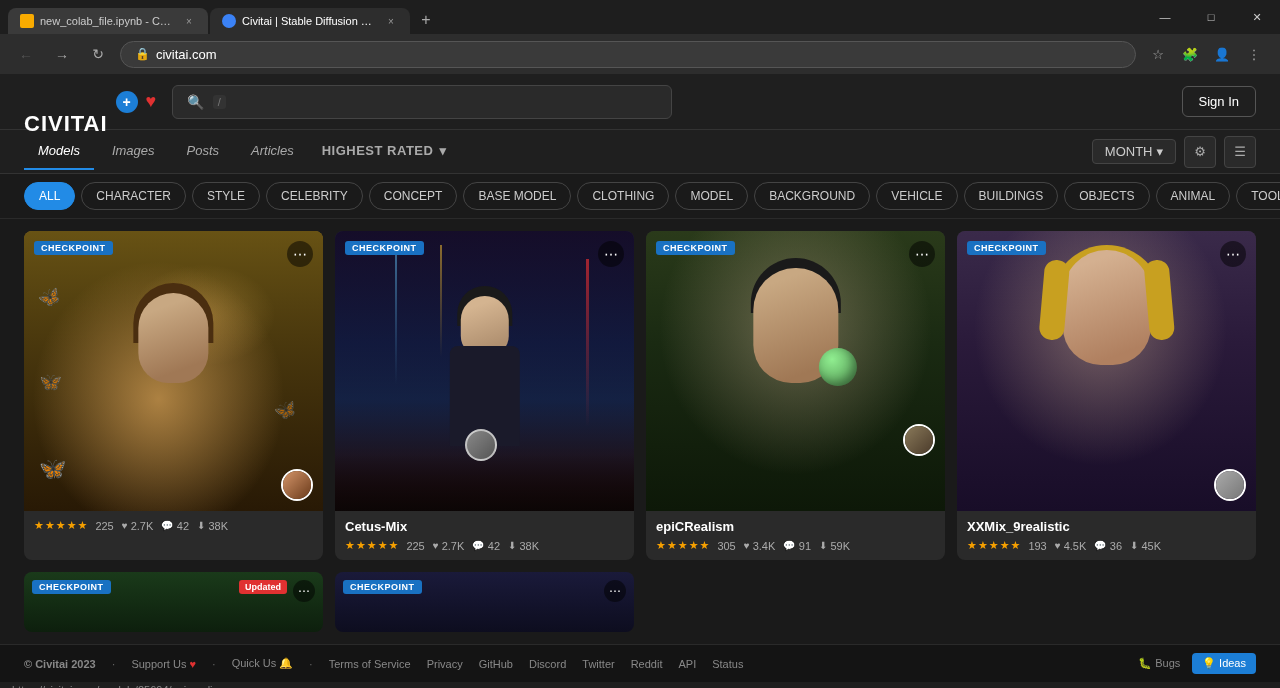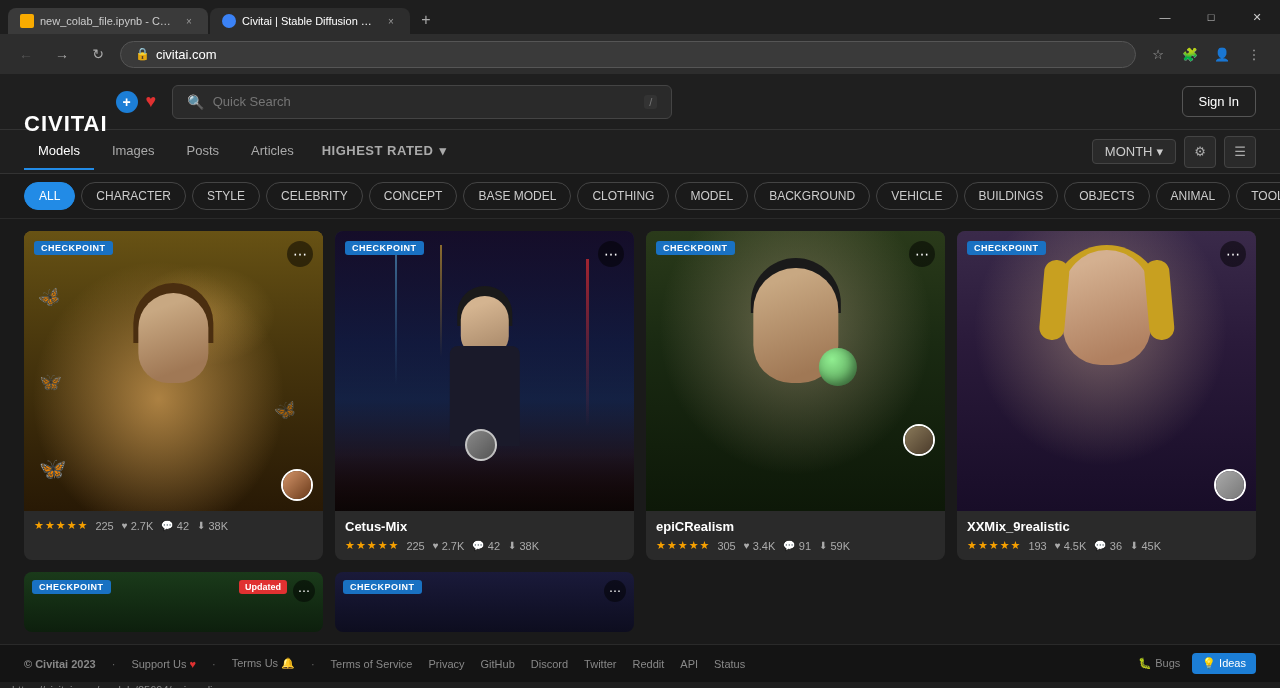--- a/index.html
+++ b/index.html
@@ -161,20 +161,21 @@
       display: flex;
       align-items: center;
       gap: 0;
       height: 44px;
     }
     .nav-tabs {
       display: flex;
       align-items: center;
       gap: 4px;
       flex-shrink: 0;
+      font-style: italic;
     }
     .nav-tab {
       padding: 10px 14px;
       color: #aaa;
       cursor: pointer;
       font-size: 13px;
       border-bottom: 2px solid transparent;
     }
     .nav-tab.active {
       color: #fff;
@@ -498,21 +499,20 @@
 </div>
 
 <div class="site-header">
   <div class="logo-area">
     <span class="logo-text">CIVITAI</span>
     <div class="logo-plus">+</div>
     <span class="logo-heart">♥</span>
   </div>
   <div class="search-bar">
     <span class="search-icon">🔍</span>
-    <input class="search-input" type="text" placeholder="Quick Search" style="">
     <span class="search-slash">/</span>
   </div>
   <div class="header-spacer"></div>
   <button class="sign-in-btn">Sign In</button>
 </div>
 
 <div class="sub-header">
   <div class="nav-tabs">
     <div class="nav-tab active">Models</div>
     <div class="nav-tab">Images</div>
@@ -763,21 +763,21 @@
 
 <div class="footer">
   <span class="footer-logo">© Civitai 2023</span>
   <span>·</span>
   <a class="footer-link">
     <span>Support Us</span>
     <span class="footer-heart"> ♥</span>
   </a>
   <span>·</span>
   <a class="footer-link">
-    <span>Terms Us</span>
+    <span>Quick Us</span>
     <span> 🔔</span>
   </a>
   <span>·</span>
   <a class="footer-link">Terms of Service</a>
   <a class="footer-link">Privacy</a>
   <a class="footer-link">GitHub</a>
   <a class="footer-link">Discord</a>
   <a class="footer-link">Twitter</a>
   <a class="footer-link">Reddit</a>
   <a class="footer-link">API</a>

